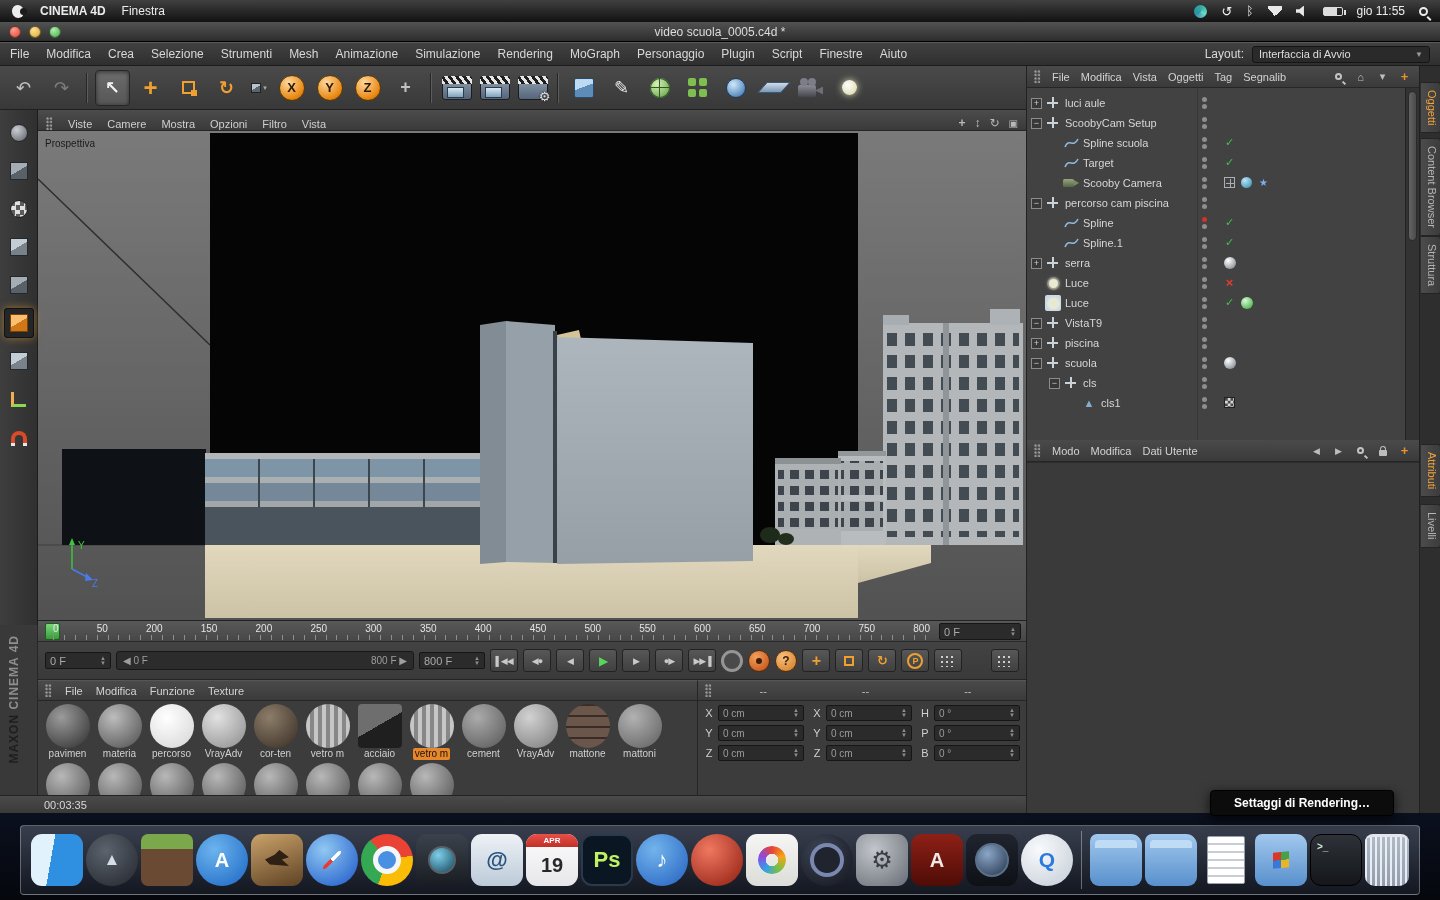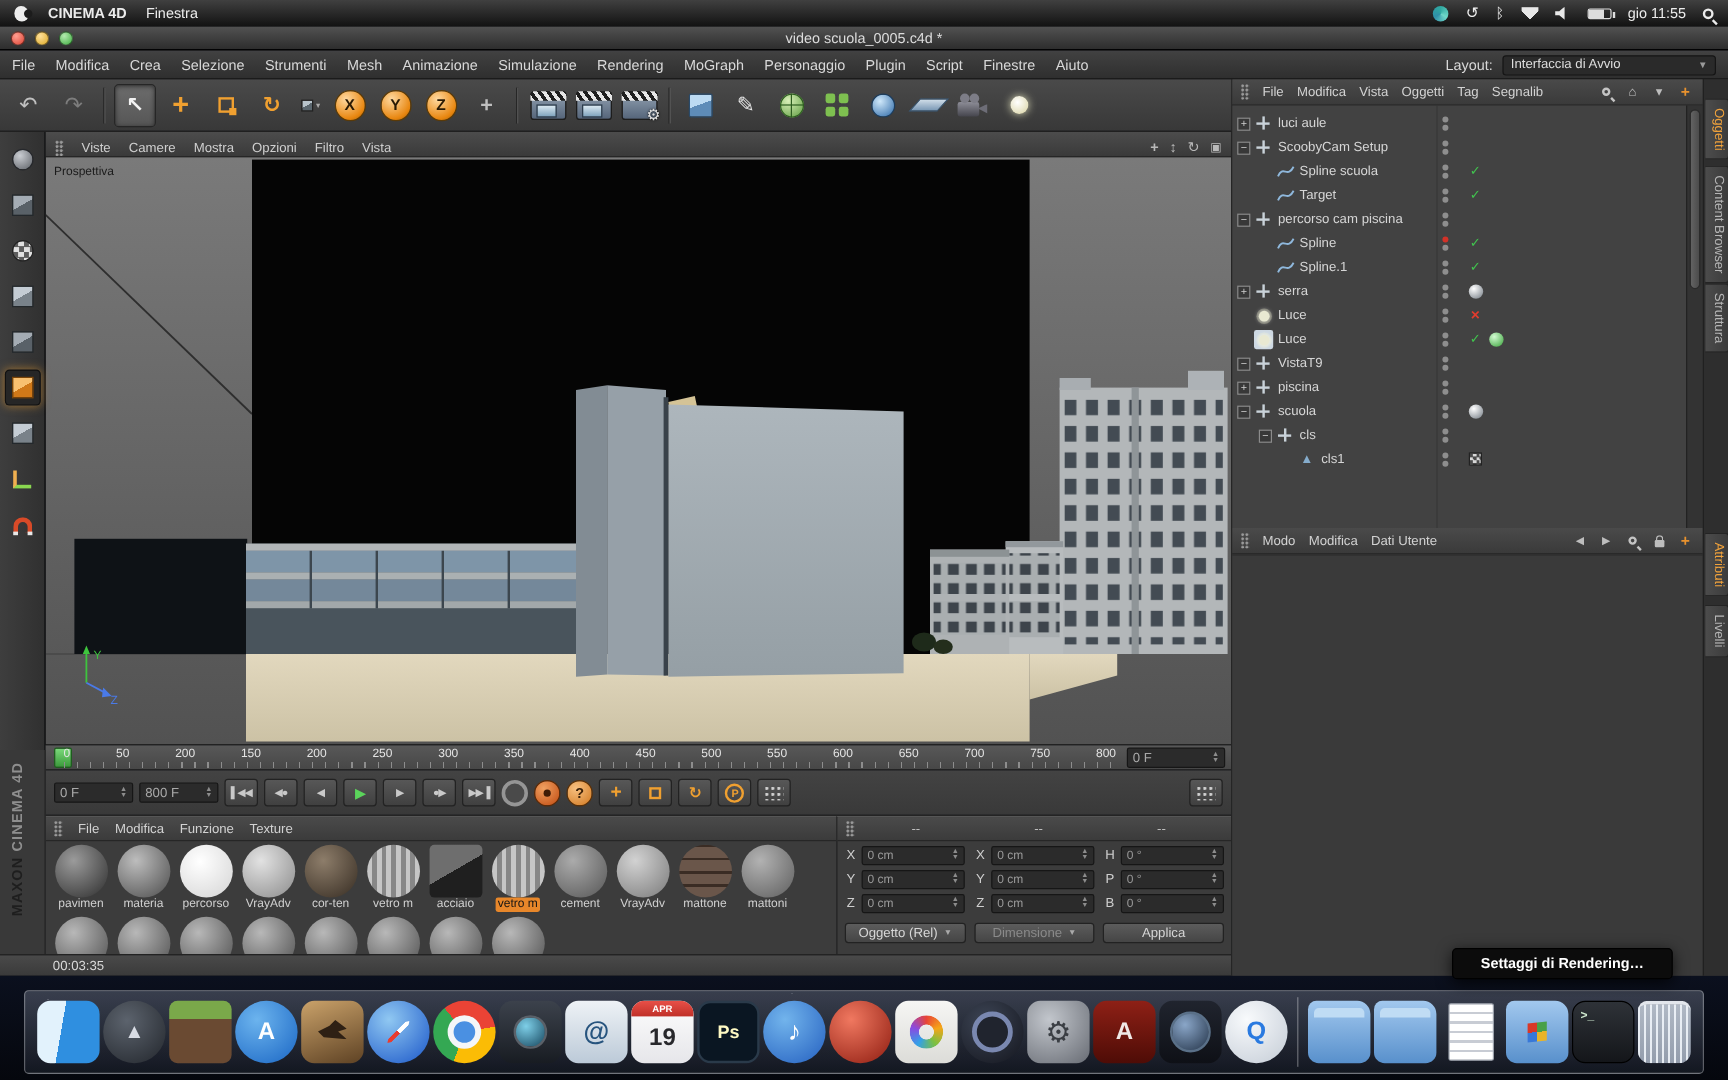--- a/index.html
+++ b/index.html
@@ -241,21 +241,21 @@
 .di.safari{background:radial-gradient(circle at 35% 30%,#90c8f2,#1a56c8);}
 .di.safari::after{content:"";width:26px;height:4px;background:linear-gradient(90deg,#e83c30 0 50%,#fff 50%);transform:rotate(-45deg);clip-path:polygon(0 50%,12% 0,88% 0,100% 50%,88% 100%,12% 100%);}
 .di.chrome{background:conic-gradient(from -40deg,#ea4335 0 120deg,#fbbc05 0 240deg,#34a853 0);}
 .di.chrome::after{content:"";width:18px;height:18px;background:#4a90e2;border:5px solid #f4f6f8;border-radius:50%;}
 .di.pbooth{background:linear-gradient(#3c424c,#181c22);}
 .di.pbooth::after{content:"";width:24px;height:24px;border-radius:50%;background:radial-gradient(circle at 35% 30%,#7ecfe8,#16465e);border:2px solid #5a6068;}
 .di.mail{background:linear-gradient(#eef2f6,#bccad8);color:#27547e;font-size:22px;}
 .di.calendar{background:linear-gradient(#fdfdfd,#e6e6ea);}
 .cal-top{position:absolute;top:0;left:0;right:0;height:13px;background:linear-gradient(#e85048,#c03028);color:#fff;font-size:8px;text-align:center;line-height:13px;font-weight:bold;}
 .cal-day{margin-top:11px;color:#28282c;font-size:20px;}
-.di.ps{background:#0a1622;border:2px solid #2a3a4a;color:#fef9c3;font-size:15px;}
+.di.ps{background:#0a1622;border:2px solid #2a3a4a;color:#bef264;font-size:22px;}
 .di.itunes{background:radial-gradient(circle at 35% 30%,#72b4ec,#2460c0);color:#fff;font-size:22px;}
 .di.frontrow{background:radial-gradient(circle at 35% 30%,#f07860,#8e1c10);}
 .di.photos{background:linear-gradient(#f6f6f4,#dcdcd8);}
 .di.photos::after{content:"";width:28px;height:28px;border-radius:50%;background:conic-gradient(#e84436,#f5a518,#7ac043,#34a0e8,#8a4ae0,#e84436);-webkit-mask:radial-gradient(circle,transparent 0 6px,#000 6.5px);mask:radial-gradient(circle,transparent 0 6px,#000 6.5px);}
 .di.aperture{background:radial-gradient(circle at 38% 32%,#3c4454,#14161e);}
 .di.aperture::after{content:"";width:26px;height:26px;border-radius:50%;border:4px solid #7a88b0;background:#20242e;}
 .di.sysprefs{background:radial-gradient(circle at 35% 30%,#c2c6cc,#686c74);color:#3a3e44;font-size:24px;}
 .di.autocad{background:linear-gradient(#8e2016,#4e0c06);color:#f0e8e6;font-size:20px;}
 .di.c4d{background:linear-gradient(#20242e,#0e1016);}
 .di.c4d::after{content:"";width:30px;height:30px;border-radius:50%;background:radial-gradient(circle at 35% 30%,#8aa6c8,#243449);border:2px solid #5a7088;}
@@ -561,20 +561,24 @@
   </div>
 
   <div id="transport">
     <div class="fld cur">
         <span>0 F</span>
         <span class="st">
           <i>▲</i>
           <i>▼</i>
         </span>
       </div>
+    <div class="range">
+      <span><span>◀ </span><span>0 F</span></span>
+      <span><span>800 F</span><span> ▶</span></span>
+    </div>
     <div class="fld cur">
         <span>800 F</span>
         <span class="st">
           <i>▲</i>
           <i>▼</i>
         </span>
       </div>
     <div class="pb">▌◀◀</div>
     <div class="pb">◀●</div>
     <div class="pb">◀</div>
@@ -751,33 +755,20 @@
             <div class="fld">
               <span>0 °</span>
               <span class="st">
                 <i>▲</i>
                 <i>▼</i>
               </span>
             </div>
           </div>
       </div>
     </div>
-    <div class="co-foot">
-      <div class="btn">
-          <span>Oggetto (Rel)</span>
-          <span class="caret">▼</span>
-        </div>
-      <div class="btn disabled">
-          <span>Dimensione</span>
-          <span class="caret">▼</span>
-        </div>
-      <div class="btn">
-          <span>Applica</span>
-        </div>
-    </div>
   </div>
 
   <div id="statusbar">
     <span class="stime">00:03:35</span>
   </div>
   <div id="brand">
     <span class="brand-txt"><span class="mx">MAXON</span> <span class="cn">CINEMA 4D</span></span>
   </div>
 
   <div id="right">
@@ -845,20 +836,39 @@
           <span class="olbl">Target</span>
           <span class="vis">
             <i></i>
             <i></i>
           </span>
           <span class="tags">
             <span class="tag t-check">✓</span>
           </span>
         </div>
       <div class="trow">
+          <span class="ind i1"></span>
+          <span class="tg none"></span>
+          <span class="ic ic-cam"></span>
+          <span class="olbl">Scooby Camera</span>
+          <span class="vis">
+            <i></i>
+            <i></i>
+          </span>
+          <span class="tags">
+            <span class="tag">
+              <span class="t-target"></span>
+            </span>
+            <span class="tag">
+              <span class="t-teal"></span>
+            </span>
+            <span class="tag t-fig">★</span>
+          </span>
+        </div>
+      <div class="trow">
           <span class="tg">−</span>
           <span class="ic ic-null"></span>
           <span class="olbl">percorso cam piscina</span>
           <span class="vis">
             <i></i>
             <i></i>
           </span>
         </div>
       <div class="trow">
           <span class="ind i1"></span>

